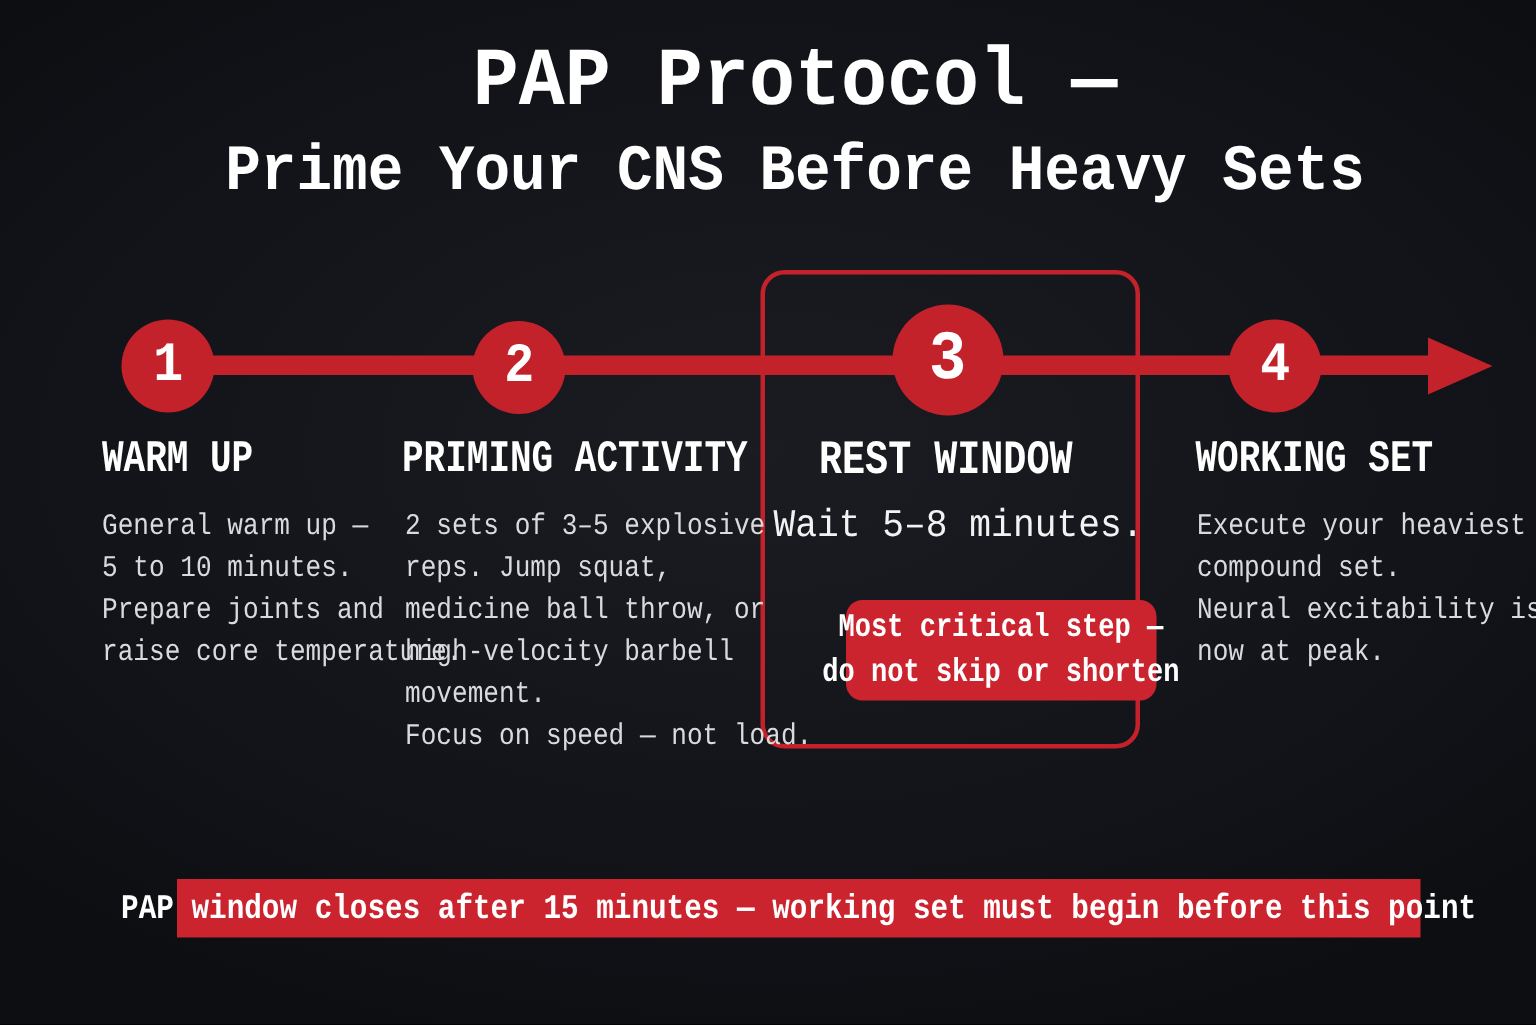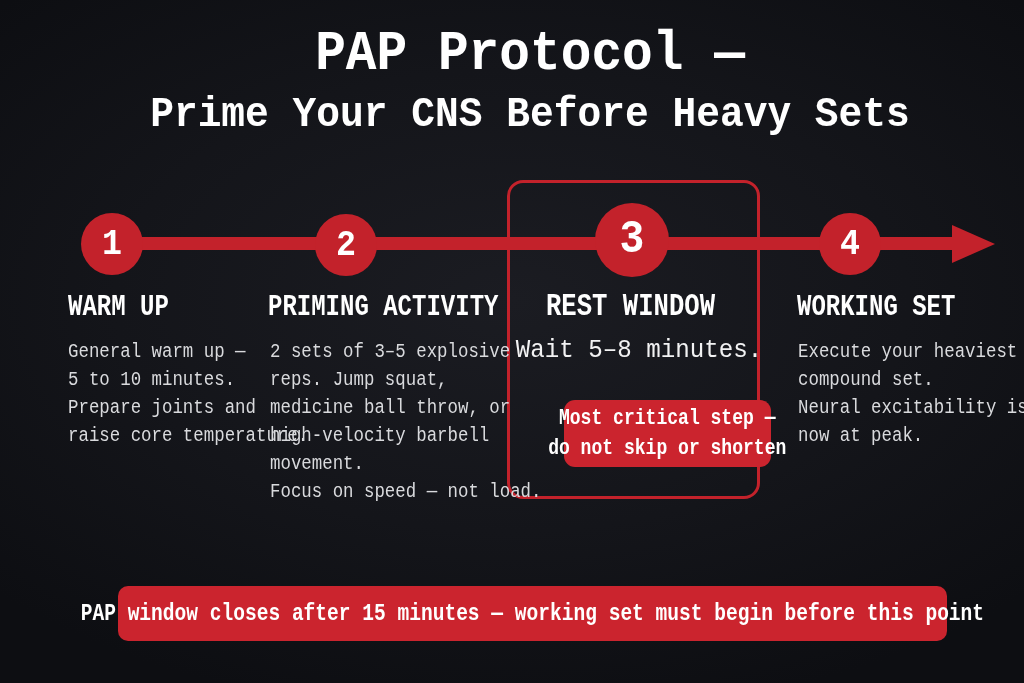--- a/index.html
+++ b/index.html
@@ -80,22 +80,22 @@
     background:var(--red-bright);border-radius:11px;
     display:flex;align-items:center;justify-content:center;margin-left:36px;
   }
   .badge-text{
     font-size:22px;line-height:30px;font-weight:bold;color:#fff;
     text-align:center;white-space:pre;
     transform:scaleX(0.82);transform-origin:50% 50%;
   }
   
   .banner{
-    position:absolute;left:118px;top:586px;width:829px;height:55px;
-    background:var(--red-bright);border-radius:10px;
+    position:absolute;left:118px;top:586px;width:829px;height:39px;
+    background:var(--red-bright);border-radius:0;
     display:flex;align-items:center;justify-content:center;
   }
   .banner-text{
     font-size:23px;font-weight:bold;color:#fff;white-space:pre;
     transform:scaleX(0.85);transform-origin:50% 50%;
   }
 </style>
 </head>
 <body>
 

